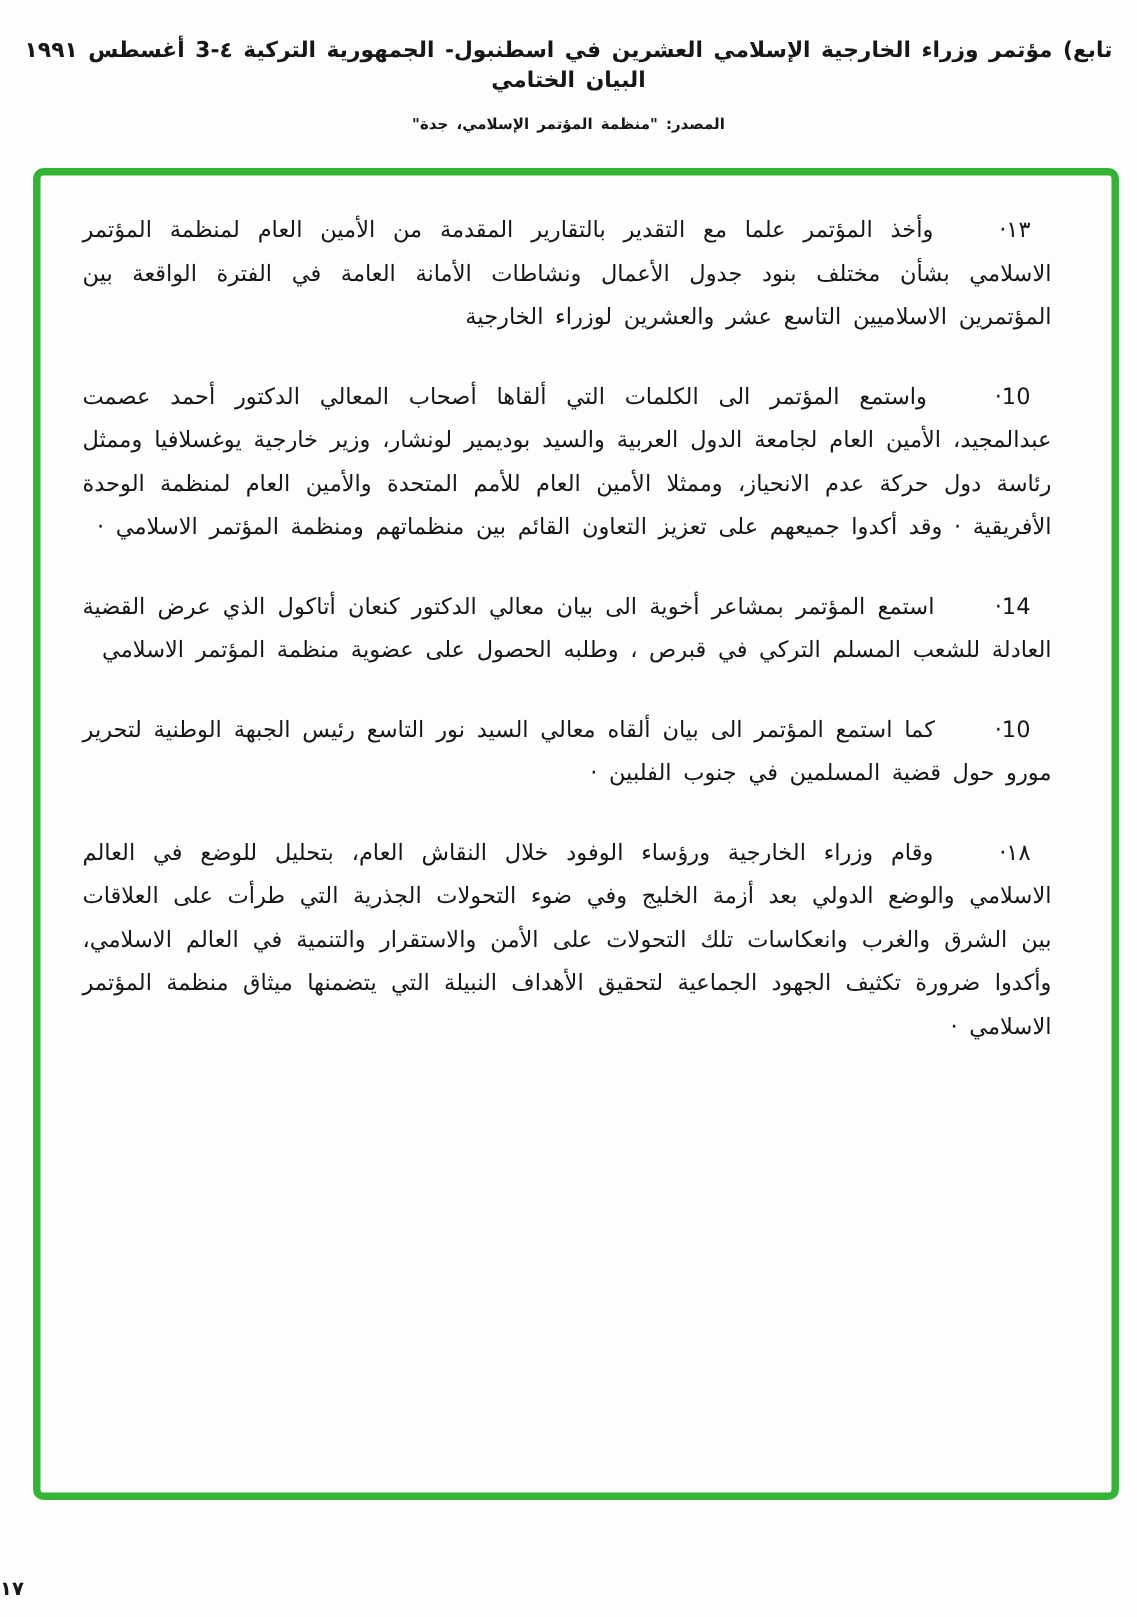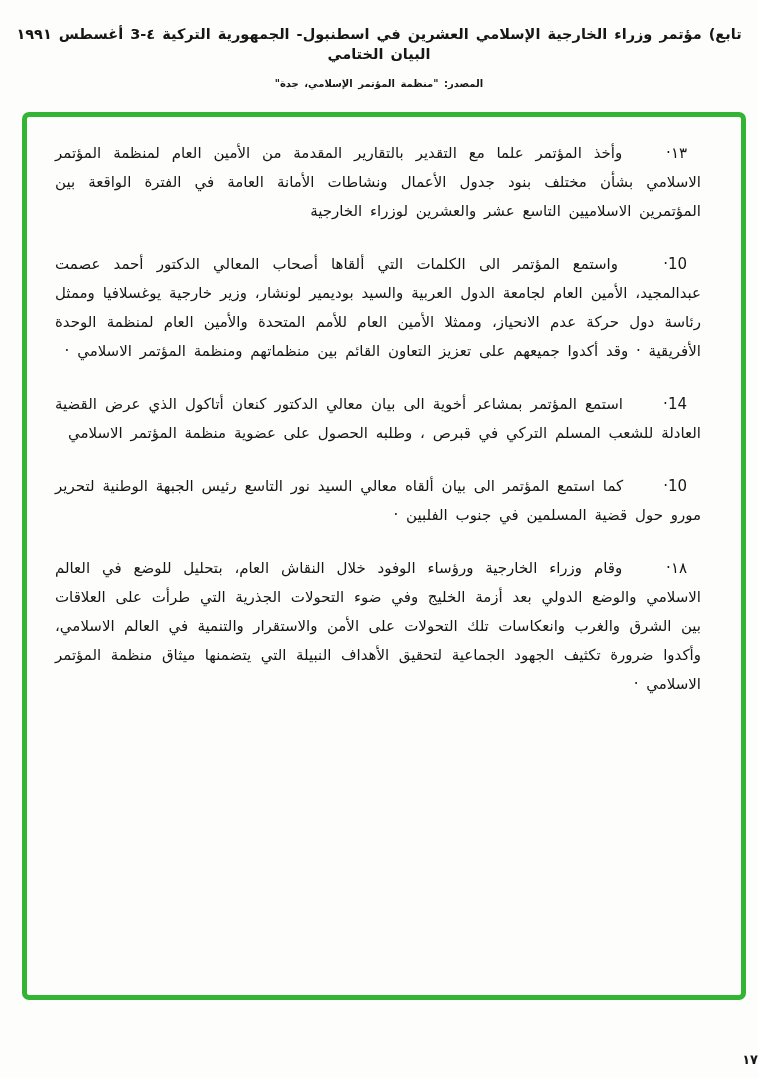--- a/index.html
+++ b/index.html
@@ -66,21 +66,21 @@
   .para:last-child { margin-bottom: 0; }
   .para-number {
     margin-left: 32px;
     white-space: nowrap;
   }
   .page-number {
     position: absolute;
     top: 1052px;
     left: 0;
     width: 100%;
-    text-align: right;
+    text-align: left;
     font-size: 13px;
     font-weight: bold;
     direction: rtl;
   }
 </style>
 </head>
 <body style="background: rgb(253, 253, 251);">
 
 <div class="page">
 

